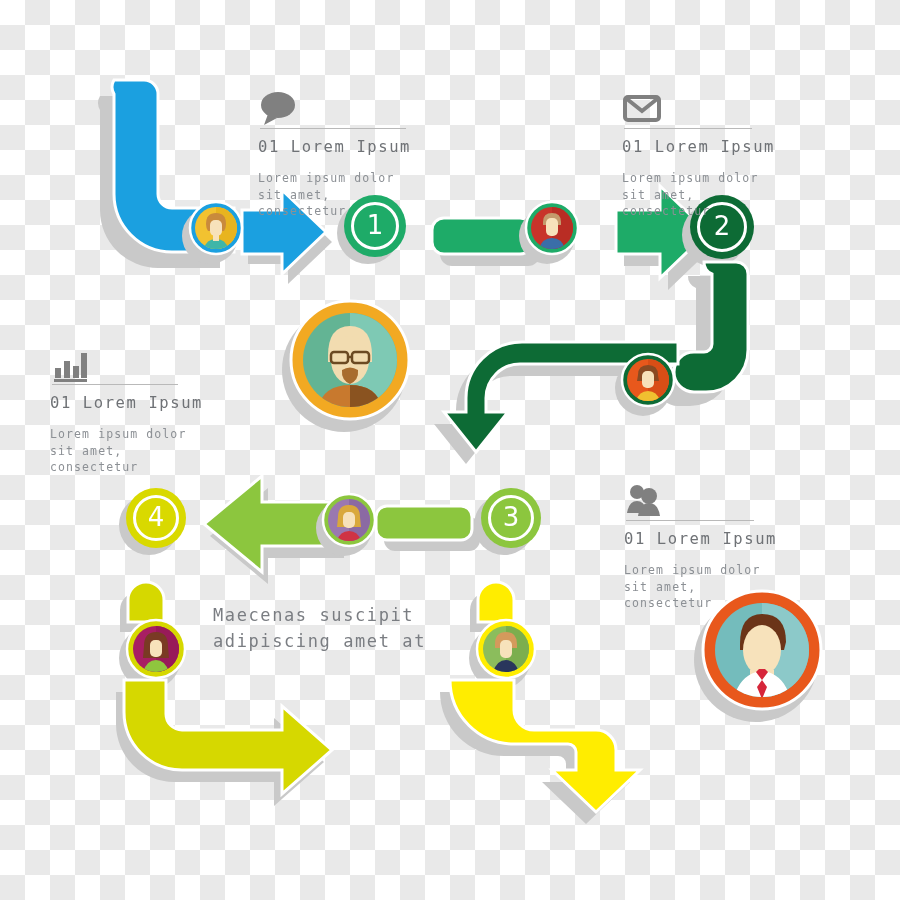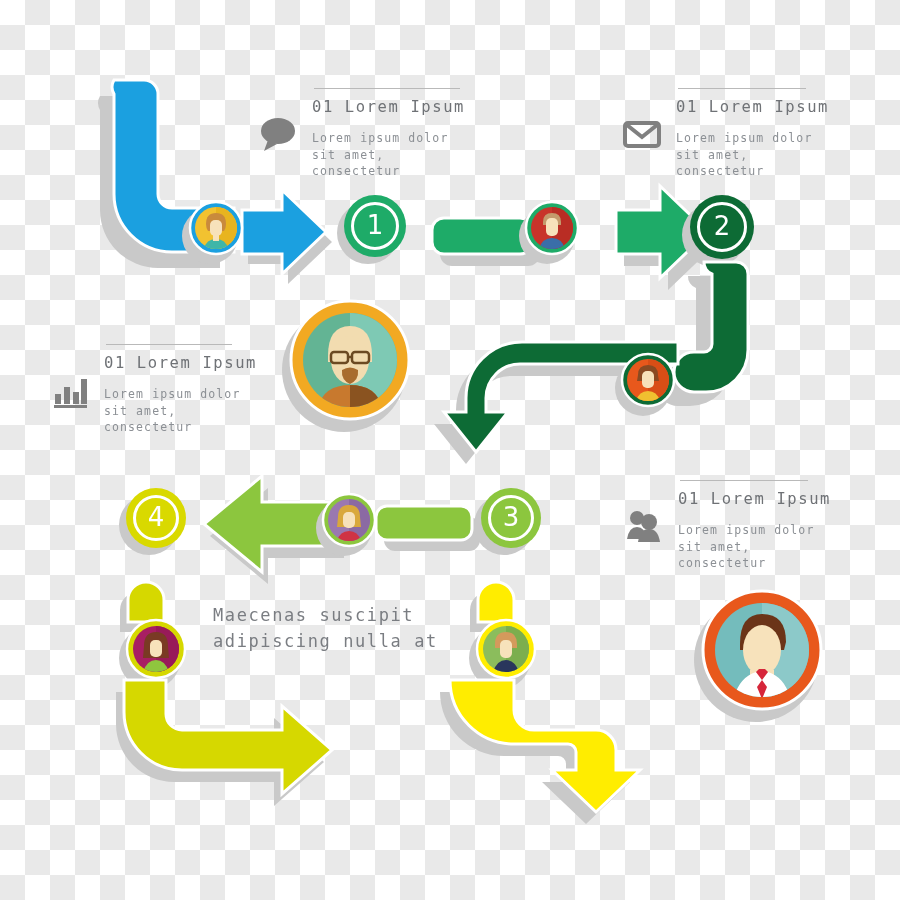--- a/index.html
+++ b/index.html
@@ -11,21 +11,21 @@
     background-image:
       linear-gradient(45deg,#e9e9e9 25%,transparent 25%,transparent 75%,#e9e9e9 75%),
       linear-gradient(45deg,#e9e9e9 25%,transparent 25%,transparent 75%,#e9e9e9 75%);
     background-size:50px 50px;
     background-position:0 0,25px 25px;
   }
   #stage{position:absolute;inset:0;}
   .abs{position:absolute;}
 
   
-  .infoblk{position:absolute;display:flex;align-items:center;}
+  .infoblk{position:absolute;display:flex;align-items:flex-start;flex-direction:column;}
   .info-icon{flex:0 0 auto;margin-right:14px;color:#808080;}
   .info-body{position:relative;padding-top:9px;}
   .info-rule{position:absolute;top:0;left:2px;height:1px;background:#b9b9b9;}
   .info-title{
     font-size:15.5px;letter-spacing:1.6px;color:#6f7276;
     white-space:nowrap;line-height:1.35;
   }
   .info-desc{
     font-size:11.5px;letter-spacing:1.1px;color:#8c9095;
     line-height:1.45;white-space:pre-line;margin-top:12px;
@@ -362,15 +362,15 @@
     <div class="info-body">
       <div class="info-rule" style="width:128px;"></div>
       <div class="info-title">01 Lorem Ipsum</div>
       <div class="info-desc">Lorem ipsum dolor
 sit amet,
 consectetur</div>
     </div>
   </div>
 
   <div class="bigtext" style="left:213px;top:603px;">Maecenas suscipit
-adipiscing nulla at</div>
+adipiscing amet at</div>
 
 </div>
 
 </body></html>

